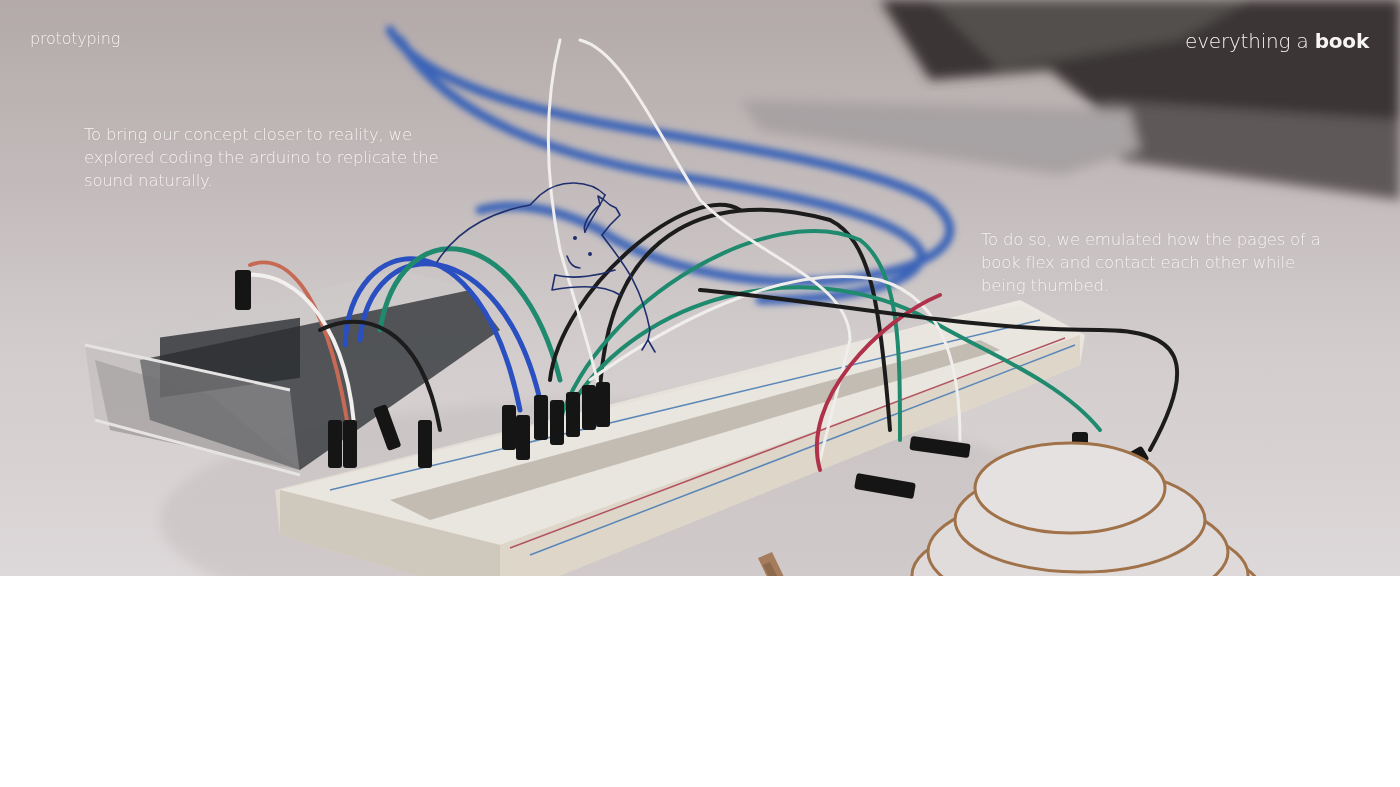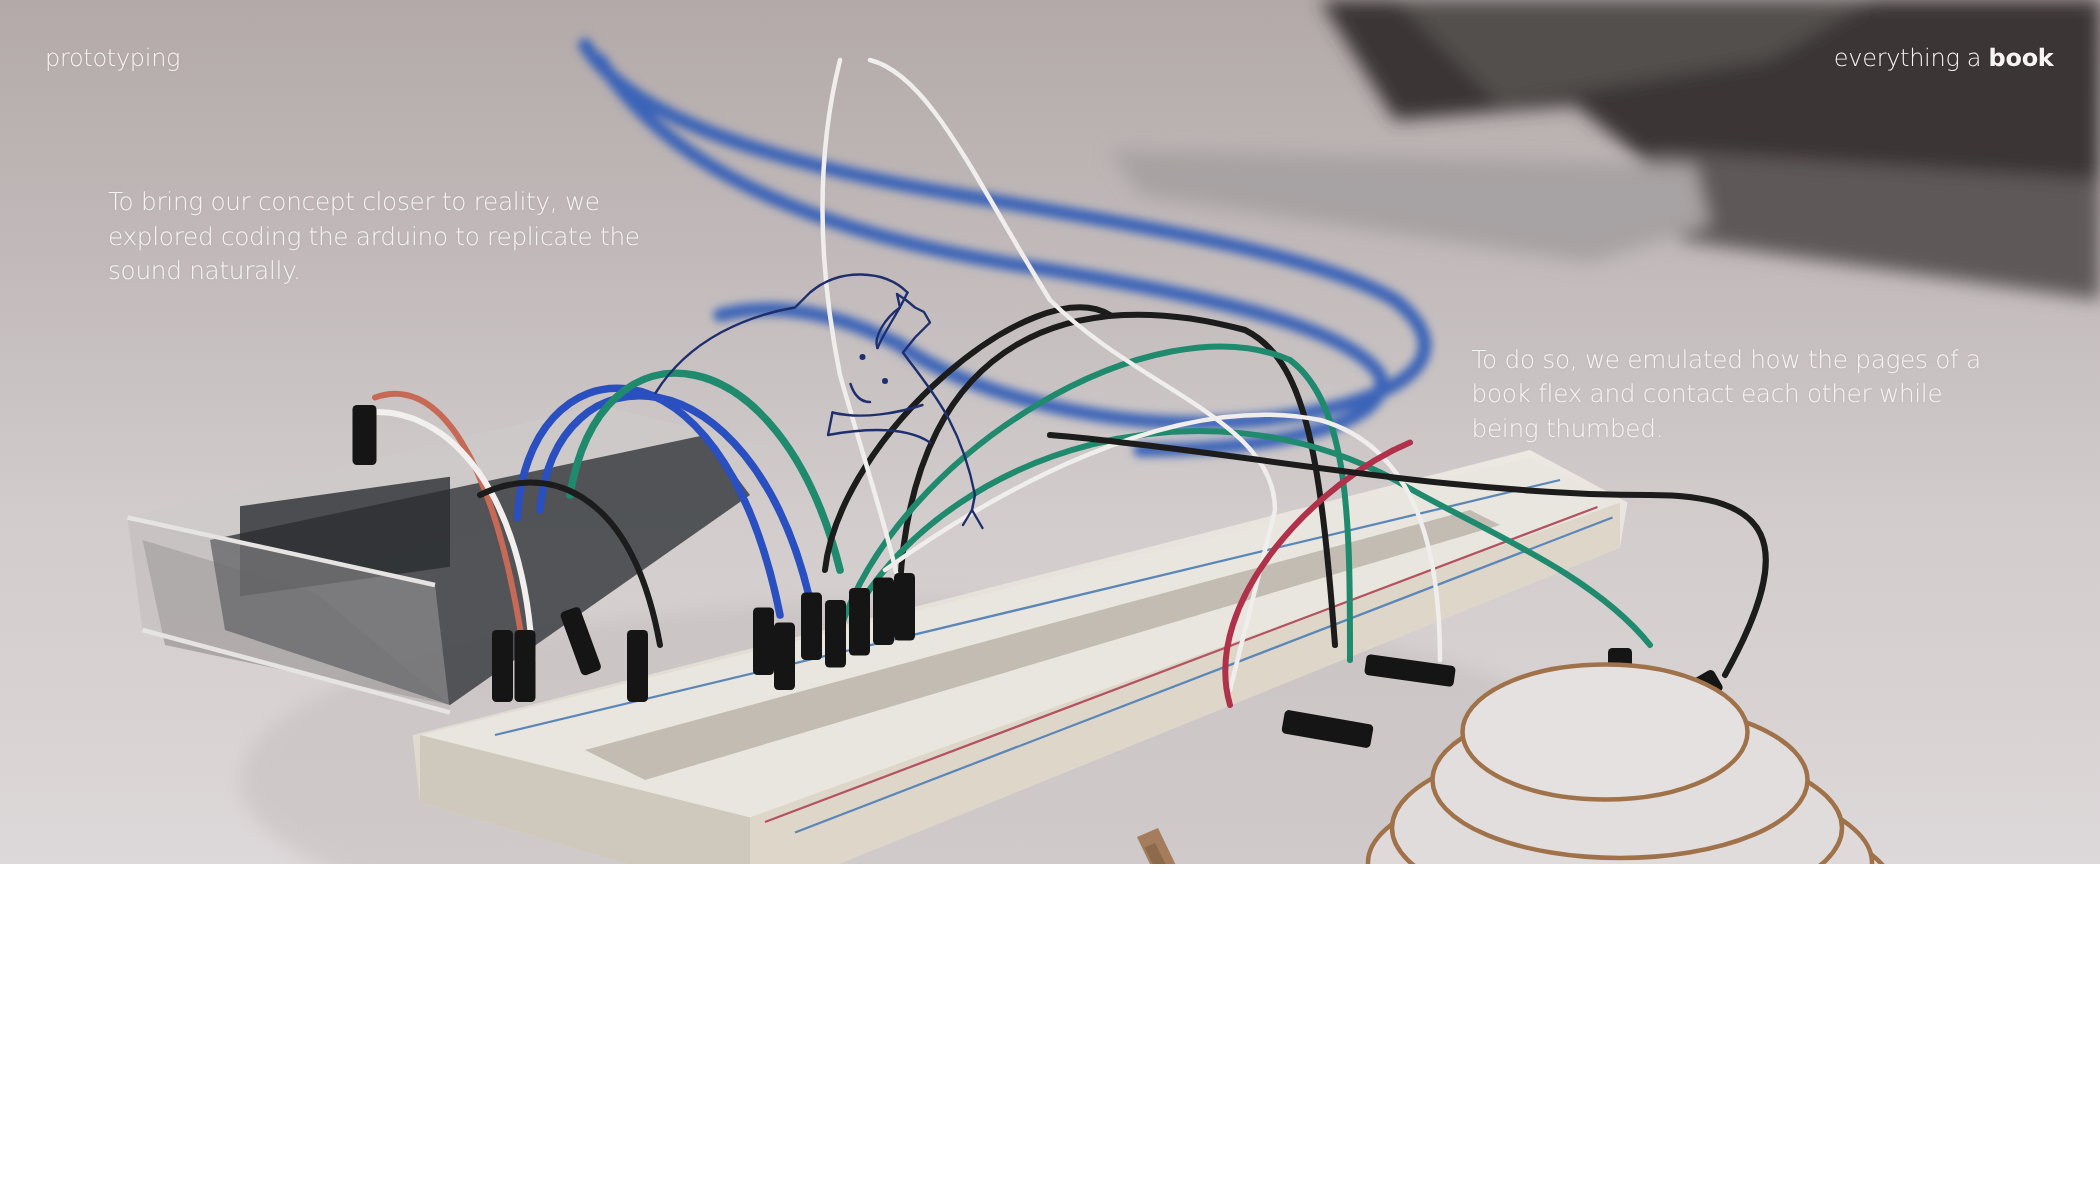--- a/index.html
+++ b/index.html
@@ -14,24 +14,24 @@
     .photo { position: absolute; inset: 0; }
     .photo svg { width: 1400px; height: 787px; display: block; }
 
     .txt {
       position: absolute; color: #f7f4f4;
       font-family: "DejaVu Sans", sans-serif;
       font-weight: 300; letter-spacing: -0.2px;
       text-shadow: 0 0 2px rgba(0,0,0,0.08);
     }
     .section-label { left: 30px; top: 29px; font-size: 16px; }
-    .brand { right: 31px; top: 29px; font-size: 16px; }
+    .brand { right: 31px; top: 29px; font-size: 20px; }
     .brand b { font-weight: 700; }
     .para { font-size: 16.5px; line-height: 23px; }
-    .para-1 { left: 72px; top: 123px; width: 400px; }
+    .para-1 { left: 84px; top: 123px; width: 400px; }
     .para-2 { right: 59px; top: 228px; width: 360px; text-align: left; }
     .para-3 { left: 86px; top: 649px; width: 420px; }
     .page-num { right: 31px; top: 743px; font-size: 16px; }
   </style>
 </head>
 <body>
 
 <div class="slide">
 
   <div class="photo">

